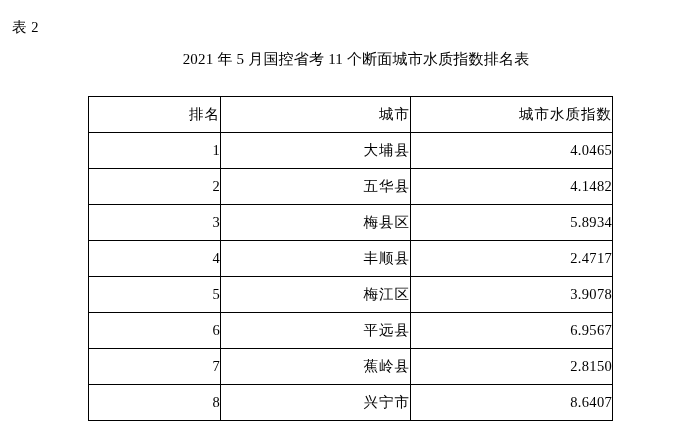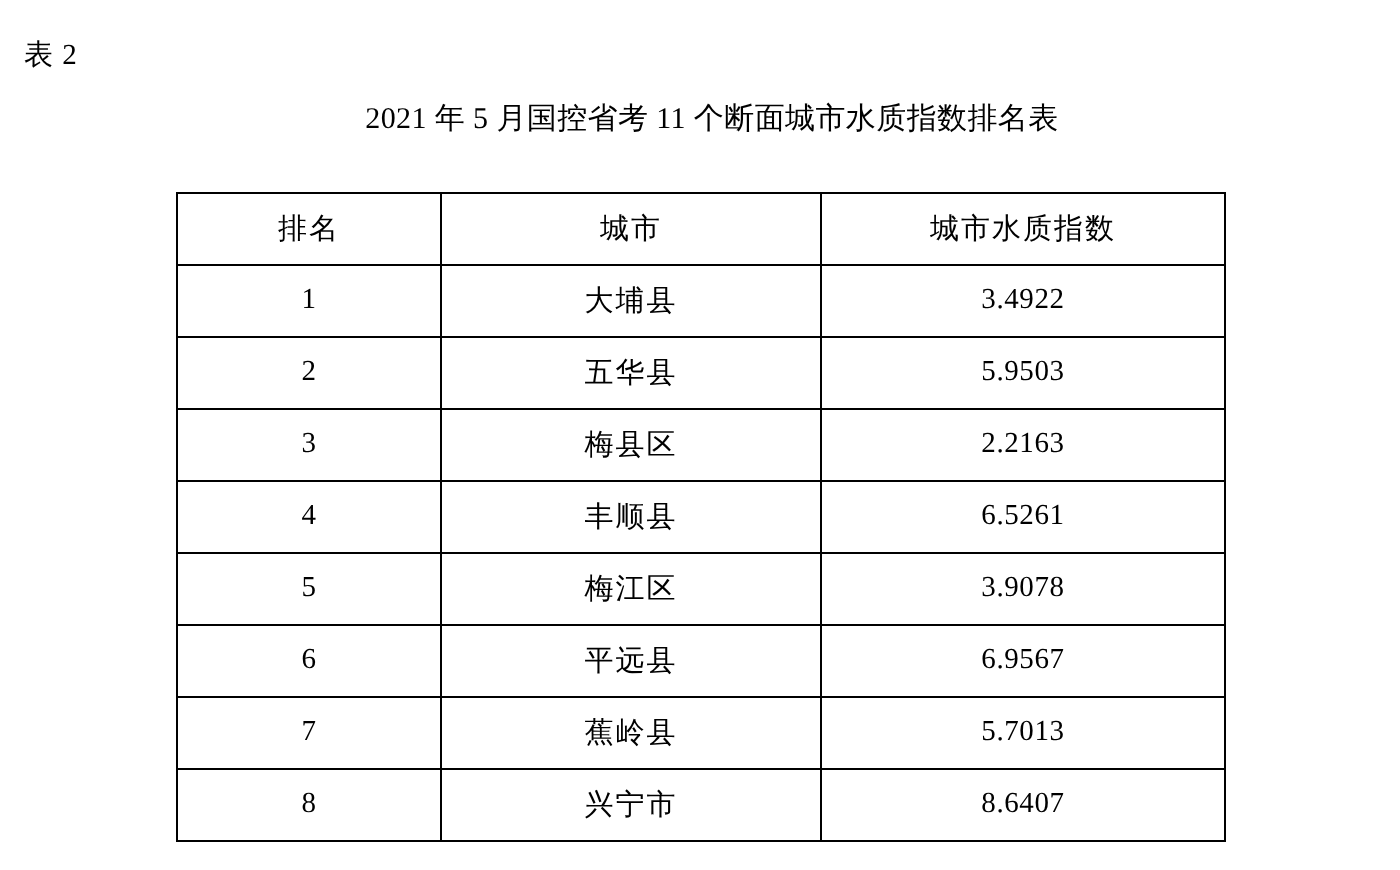--- a/index.html
+++ b/index.html
@@ -49,21 +49,21 @@
   }
   table.data-table {
     border-collapse: collapse;
     width: 524px;
     table-layout: fixed;
   }
   table.data-table td,
   table.data-table th {
     border: 1px solid #000000;
     height: 35px;
-    text-align: center;
+    text-align: right;
     vertical-align: middle;
     font-size: 14.5px;
     font-weight: normal;
     padding: 0;
     color: #000;
   }
   table.data-table th {
     letter-spacing: 1px;
   }
   col.c-rank { width: 132px; }
@@ -97,51 +97,51 @@
         <tr>
           <th class="cjk">排名</th>
           <th class="cjk">城市</th>
           <th class="cjk">城市水质指数</th>
         </tr>
       </thead>
       <tbody>
         <tr>
           <td class="num">1</td>
           <td class="cjk">大埔县</td>
-          <td class="num">3.4922</td>
+          <td class="num">4.0465</td>
         </tr>
         <tr>
           <td class="num">2</td>
           <td class="cjk">五华县</td>
-          <td class="num">5.9503</td>
+          <td class="num">4.1482</td>
         </tr>
         <tr>
           <td class="num">3</td>
           <td class="cjk">梅县区</td>
-          <td class="num">2.2163</td>
+          <td class="num">5.8934</td>
         </tr>
         <tr>
           <td class="num">4</td>
           <td class="cjk">丰顺县</td>
-          <td class="num">6.5261</td>
+          <td class="num">2.4717</td>
         </tr>
         <tr>
           <td class="num">5</td>
           <td class="cjk">梅江区</td>
           <td class="num">3.9078</td>
         </tr>
         <tr>
           <td class="num">6</td>
           <td class="cjk">平远县</td>
           <td class="num">6.9567</td>
         </tr>
         <tr>
           <td class="num">7</td>
           <td class="cjk">蕉岭县</td>
-          <td class="num">5.7013</td>
+          <td class="num">2.8150</td>
         </tr>
         <tr>
           <td class="num">8</td>
           <td class="cjk">兴宁市</td>
           <td class="num">8.6407</td>
         </tr>
       </tbody>
     </table>
   </div>
 

